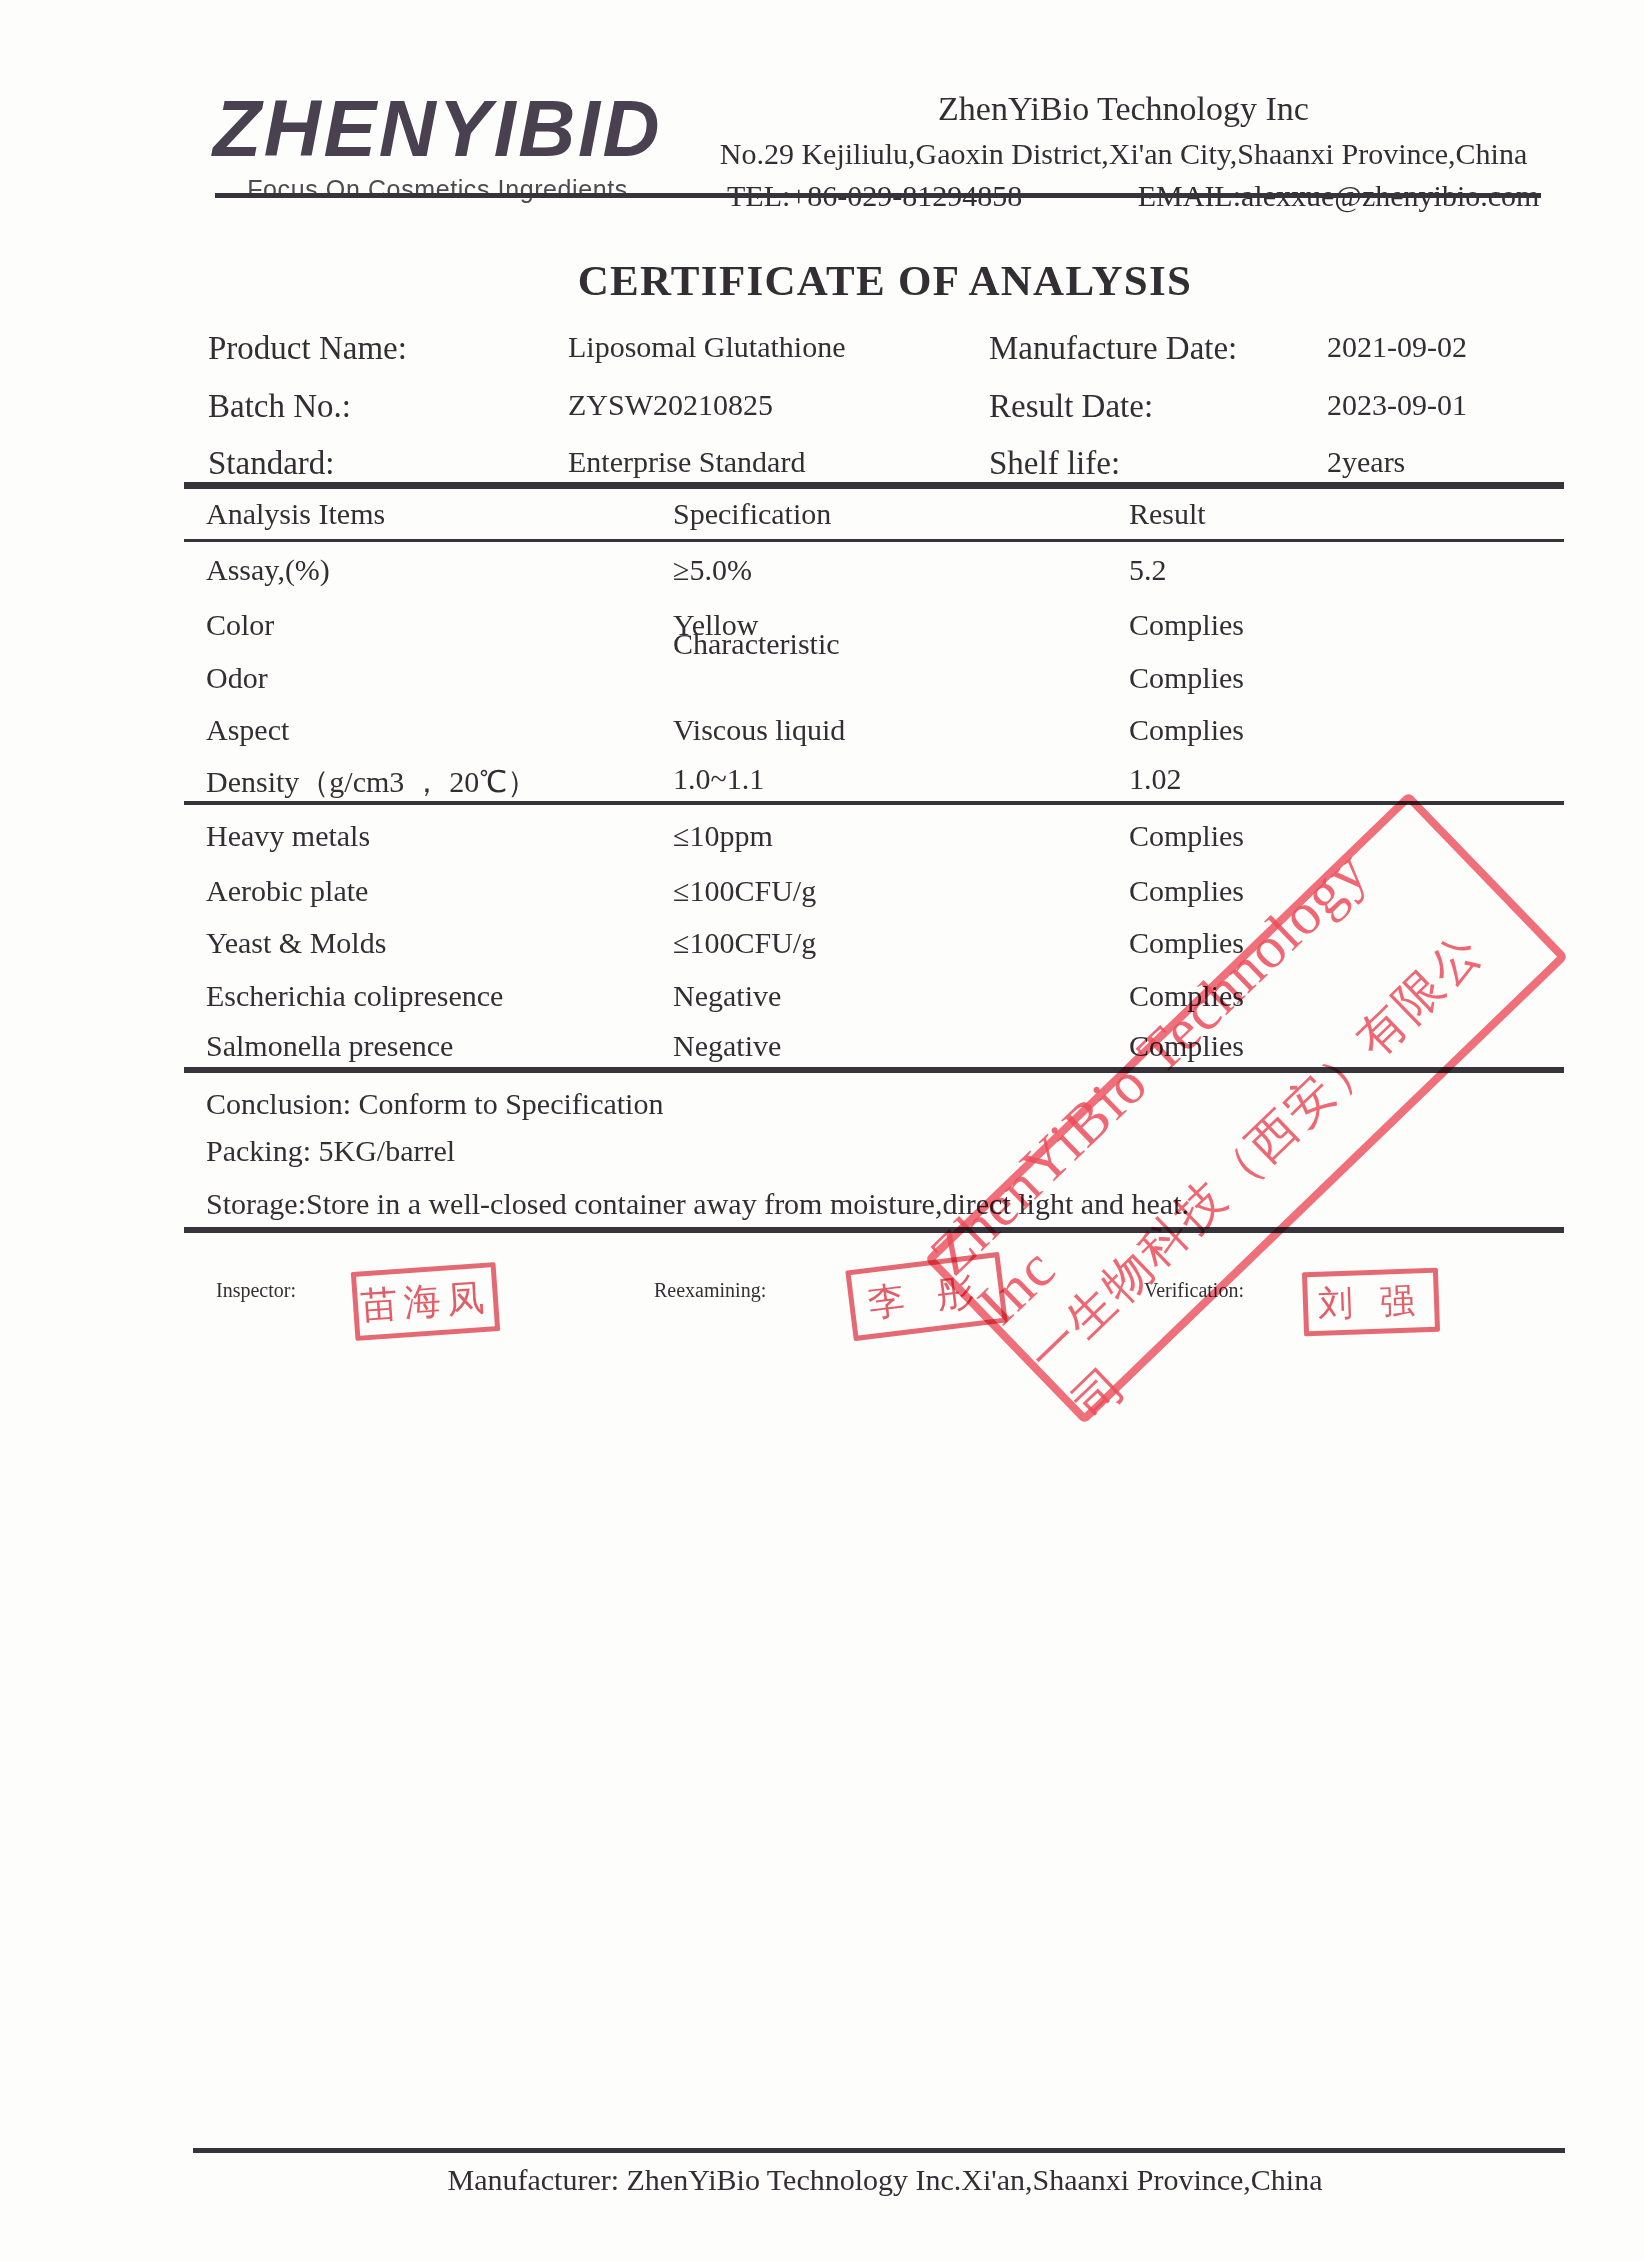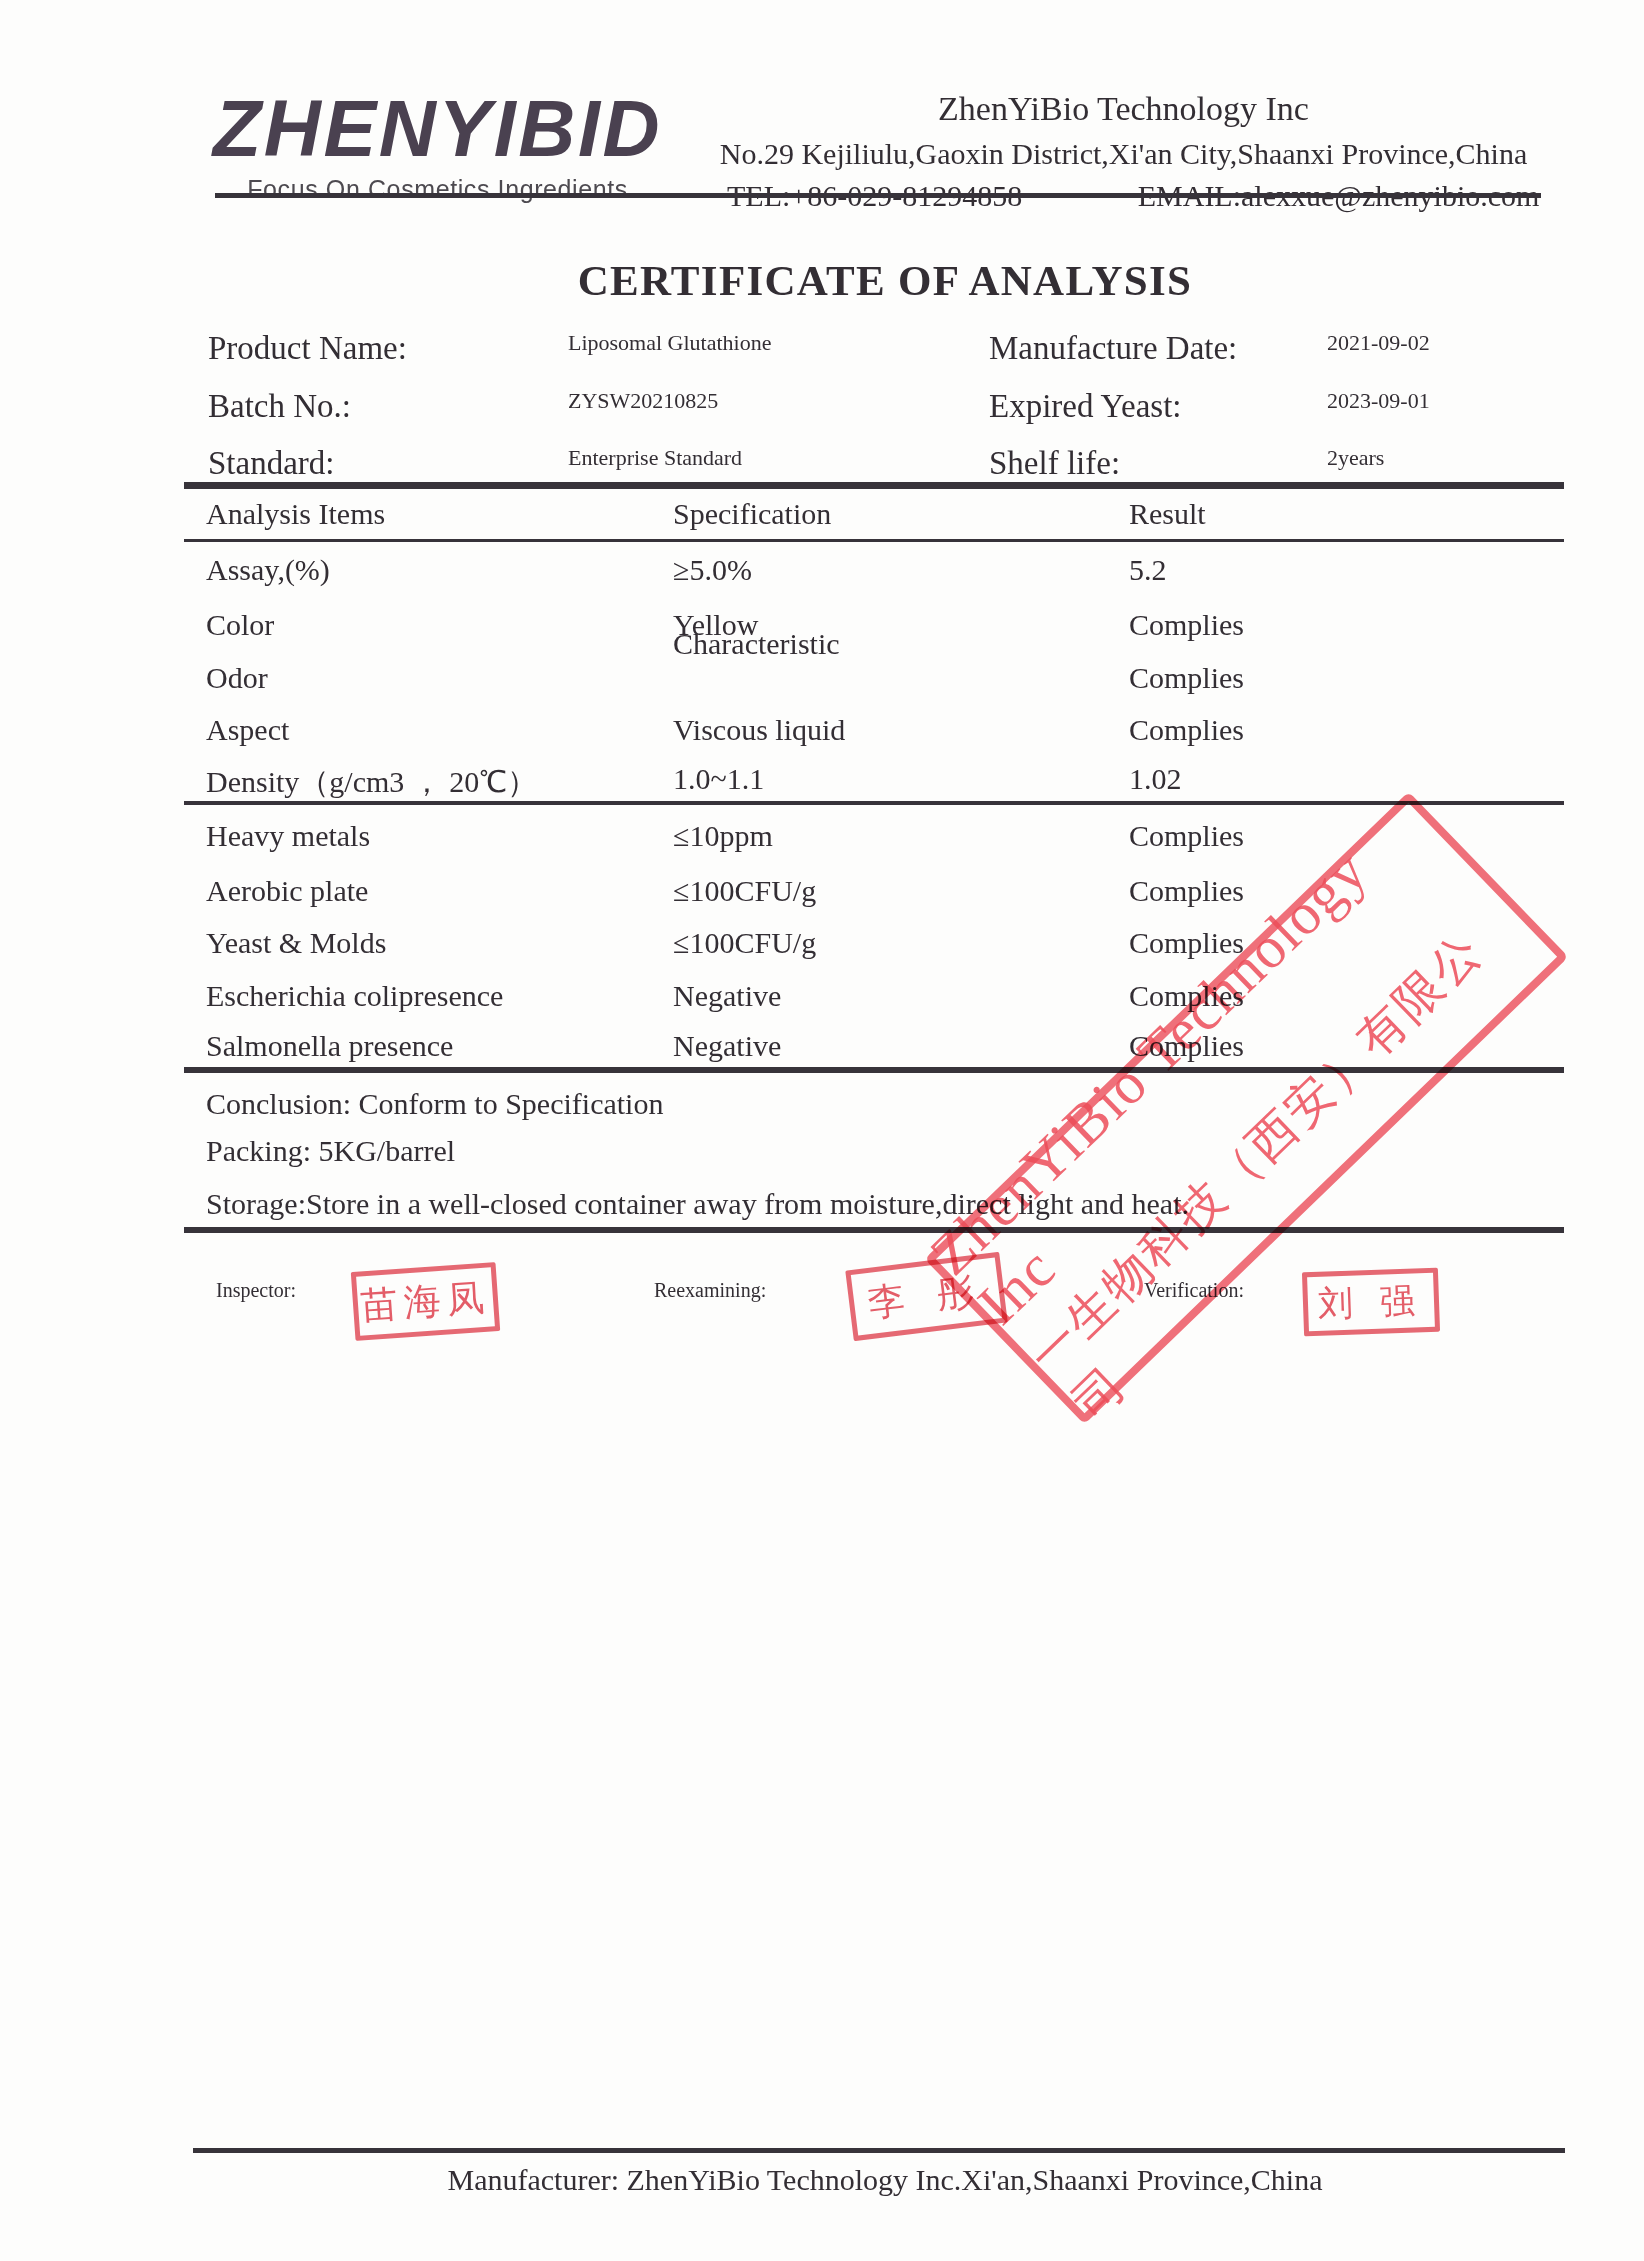--- a/index.html
+++ b/index.html
@@ -32,21 +32,21 @@
   .hline{position:absolute;background:#37333a;}
 
   
   .doc-title{
     left:186px;top:256px;width:1398px;text-align:center;
     font-size:43px;font-weight:bold;letter-spacing:1.3px;
   }
 
   
   .pi-label{font-weight:normal;font-size:33px;}
-  .pi-value{font-size:22px;}
+  .pi-value{font-size:30px;}
 
   
   .t-cell{position:absolute;font-size:30px;white-space:nowrap;}
   .c1{left:206px;text-align:center;} .c2{left:673px;} .c3{left:1129px;}
 
   .note-line{left:206px;font-size:30px;}
 
   
   .sig-label{font-size:20px;}
 
@@ -100,21 +100,21 @@
 
   <div class="abs doc-title">CERTIFICATE OF ANALYSIS</div>
 
   <div class="abs pi-label" style="left:208px;top:330px;">Product Name:</div>
   <div class="abs pi-value" style="left:568px;top:330px;">Liposomal Glutathione</div>
   <div class="abs pi-label" style="left:989px;top:330px;">Manufacture Date:</div>
   <div class="abs pi-value" style="left:1327px;top:330px;">2021-09-02</div>
 
   <div class="abs pi-label" style="left:208px;top:388px;">Batch No.:</div>
   <div class="abs pi-value" style="left:568px;top:388px;">ZYSW20210825</div>
-  <div class="abs pi-label" style="left:989px;top:388px;">Expired Yeast:</div>
+  <div class="abs pi-label" style="left:989px;top:388px;">Result Date:</div>
   <div class="abs pi-value" style="left:1327px;top:388px;">2023-09-01</div>
 
   <div class="abs pi-label" style="left:208px;top:445px;">Standard:</div>
   <div class="abs pi-value" style="left:568px;top:445px;">Enterprise Standard</div>
   <div class="abs pi-label" style="left:989px;top:445px;">Shelf life:</div>
   <div class="abs pi-value" style="left:1327px;top:445px;">2years</div>
 
   <div class="hline" style="left:184px;top:482px;width:1380px;height:7px;"></div>
 
   <div class="t-cell c1" style="top:497px;">Analysis Items</div>

